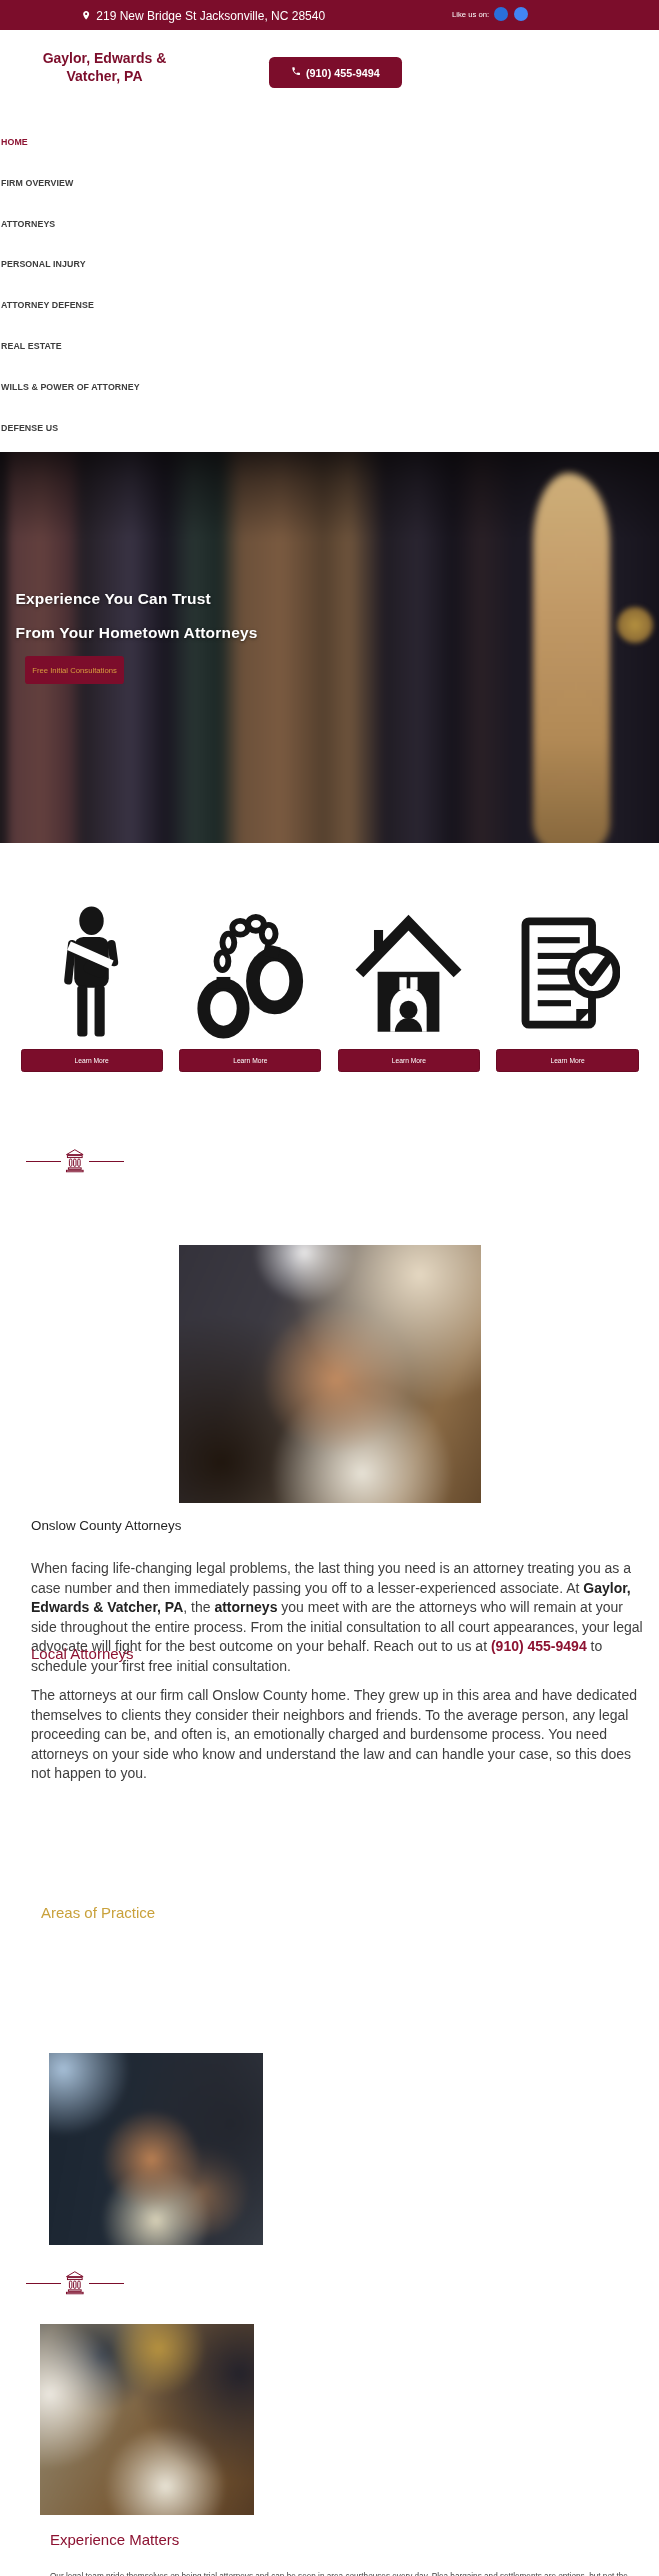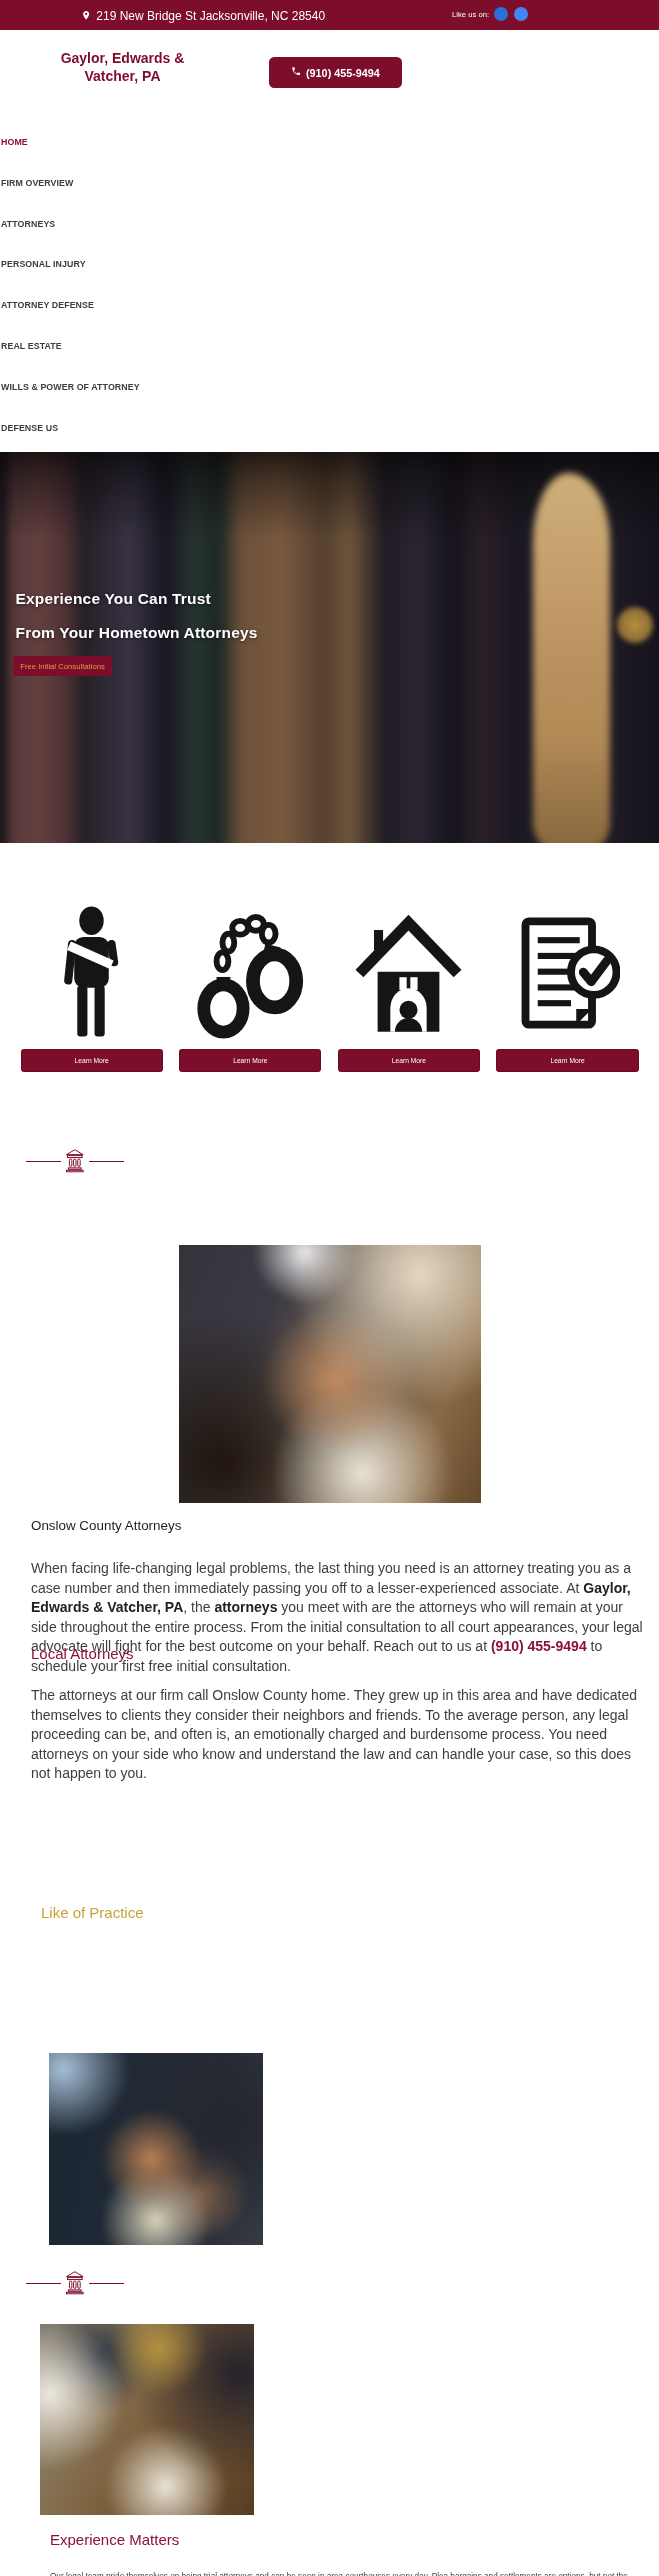--- a/index.html
+++ b/index.html
@@ -9,21 +9,21 @@
   
   .topbar{position:absolute;top:0;left:0;width:659px;height:30px;background:#7c0d2b;}
   .topbar-left{position:absolute;left:81px;top:8.8px;display:flex;align-items:flex-start;gap:5px;color:#fff;font-size:12px;}
   .topbar-right{position:absolute;left:452px;top:7.2px;display:flex;align-items:center;gap:5.2px;color:#fff;font-size:7.7px;}
   .social-circle{width:14px;height:14px;border-radius:50%;display:inline-block;}
   .social-fb{background:#2a6fdb;}
   .social-g{background:#4285f4;}
 
   
   .header{position:absolute;top:30px;left:0;width:659px;height:71px;background:#fff;}
-  .firm-name{position:absolute;left:22px;top:18.5px;width:201px;text-align:center;color:#7c0d2b;font-size:14px;font-weight:bold;line-height:18.5px;}
+  .firm-name{position:absolute;left:4px;top:18.5px;width:201px;text-align:center;color:#7c0d2b;font-size:14px;font-weight:bold;line-height:18.5px;}
   .phone-btn{position:absolute;left:269px;top:27px;width:133px;height:31px;background:#7c0d2b;border:none;border-radius:5.2px;color:#fff;font-size:10.8px;font-weight:bold;display:flex;align-items:center;justify-content:center;gap:4.6px;cursor:pointer;font-family:"Liberation Sans", sans-serif;}
 
   
   .nav{position:absolute;top:137px;left:0;list-style:none;margin:0;padding:0;}
   .nav li{margin-bottom:29px;line-height:10.8px;}
   .nav a{display:inline-block;padding-left:1px;font-size:8.8px;font-weight:bold;color:#3c3c3c;text-decoration:none;letter-spacing:0.1px;}
   .nav li.active a{color:#8c1231;}
 
   
   .hero{position:absolute;top:452px;left:0;width:659px;height:391px;overflow:hidden;background:#1d181c;}
@@ -36,21 +36,21 @@
         #6b503a 37%, #7a5a40 43%, #55402e 49%, #6e543c 53%, #201c24 58%,
         #2a2531 63%, #16131c 68%, #2a2026 72%, #1b1822 77%, #23202b 86%, #14111a 100%);}
   .hero-statue{position:absolute;left:533px;top:20.6px;width:77px;height:381px;filter:blur(3.6px);
     background:linear-gradient(to bottom,#d8b77e 0%,#caa06a 35%,#b98f58 70%,#8a6a3d 100%);
     border-radius:46% 54% 40% 40%/18% 18% 8% 8%;opacity:.95;}
   .hero-scale{position:absolute;left:617px;top:155px;width:36px;height:36px;border-radius:50%;
     background:radial-gradient(circle,#b5913f 0%,#8a6a35 70%,rgba(138,106,53,0) 100%);filter:blur(2.6px);}
   .hero-title{position:absolute;left:15.5px;color:#fff;font-size:15.5px;font-weight:bold;letter-spacing:0.2px;text-shadow:0 1px 3.1px rgba(0,0,0,.55);}
   .hero-title.l1{top:138px;}
   .hero-title.l2{top:172px;}
-  .hero-btn{position:absolute;left:13px;top:204px;width:99px;height:20px;background:#7c0d2b;border:none;border-radius:3.1px;color:#d89e3f;font-size:7.7px;cursor:pointer;font-family:"Liberation Sans", sans-serif;}
+  .hero-btn{position:absolute;left:25px;top:204px;width:99px;height:28px;background:#7c0d2b;border:none;border-radius:3.1px;color:#d89e3f;font-size:7.7px;cursor:pointer;font-family:"Liberation Sans", sans-serif;}
 
   
   .services{position:absolute;top:894px;left:20.6px;width:618px;display:flex;gap:16.5px;}
   .service-card{flex:1;display:flex;flex-direction:column;align-items:center;}
   .service-icon-box{height:145px;display:flex;align-items:flex-end;justify-content:center;}
   .learn-btn{margin-top:10.3px;width:100%;height:23px;background:#7c0d2b;border:0.5px solid #6a0a24;border-radius:2.6px;color:#fff;font-size:6.7px;cursor:pointer;font-family:"Liberation Sans", sans-serif;}
 
   
   .divider{position:absolute;left:26px;width:98px;display:flex;align-items:center;gap:4.1px;}
   .divider .line{flex:1;height:0;border-top:1px solid #7c0d2b;}
@@ -243,21 +243,21 @@
     <div class="ph-bg"></div>
   </div>
 
   <h1 class="h-black">Onslow County Attorneys</h1>
   <p class="para p1">
     <span>When facing life-changing legal problems, the last thing you need is an attorney treating you as a case number and then immediately passing you off to a lesser-experienced associate. At </span><span class="bold-inline">Gaylor, Edwards &amp; Vatcher, PA</span><span>, the </span><span class="bold-inline">attorneys</span><span> you meet with are the attorneys who will remain at your side throughout the entire process. From the initial consultation to all court appearances, your legal advocate will fight for the best outcome on your behalf. Reach out to us at </span><span class="maroon-inline">(910) 455-9494</span><span> to schedule your first free initial consultation.</span>
   </p>
   <h2 class="h-maroon h-local">Local Attorneys</h2>
   <p class="para p2">The attorneys at our firm call Onslow County home. They grew up in this area and have dedicated themselves to clients they consider their neighbors and friends. To the average person, any legal proceeding can be, and often is, an emotionally charged and burdensome process. You need attorneys on your side who know and understand the law and can handle your case, so this does not happen to you.</p>
 
-  <h2 class="h-gold">Like of Practice</h2>
+  <h2 class="h-gold">Areas of Practice</h2>
   <div class="photo photo-traffic">
     <div class="ph-bg"></div>
   </div>
 
   <div class="divider d2">
     <span class="line"></span>
     <span>
       <svg width="19.6" height="25" viewBox="0 0 40 50" fill="none" stroke="#7c0d2b" stroke-width="2">
         <path d="M20 3 L37 13 H3 Z"></path>
         <rect x="5" y="15" width="30" height="4"></rect>

